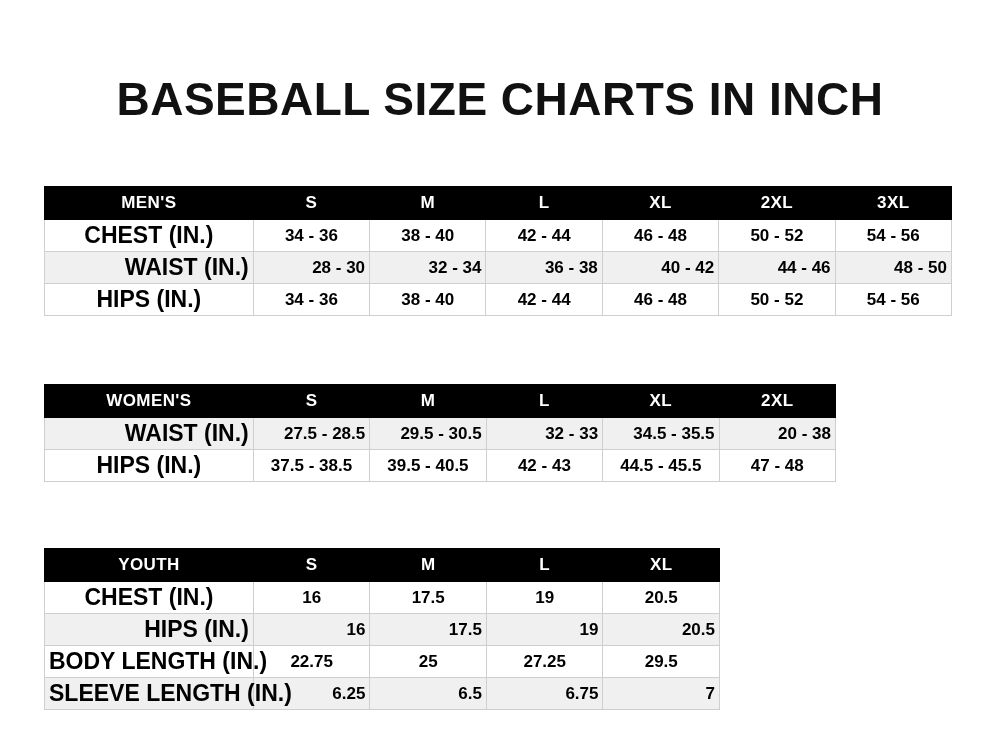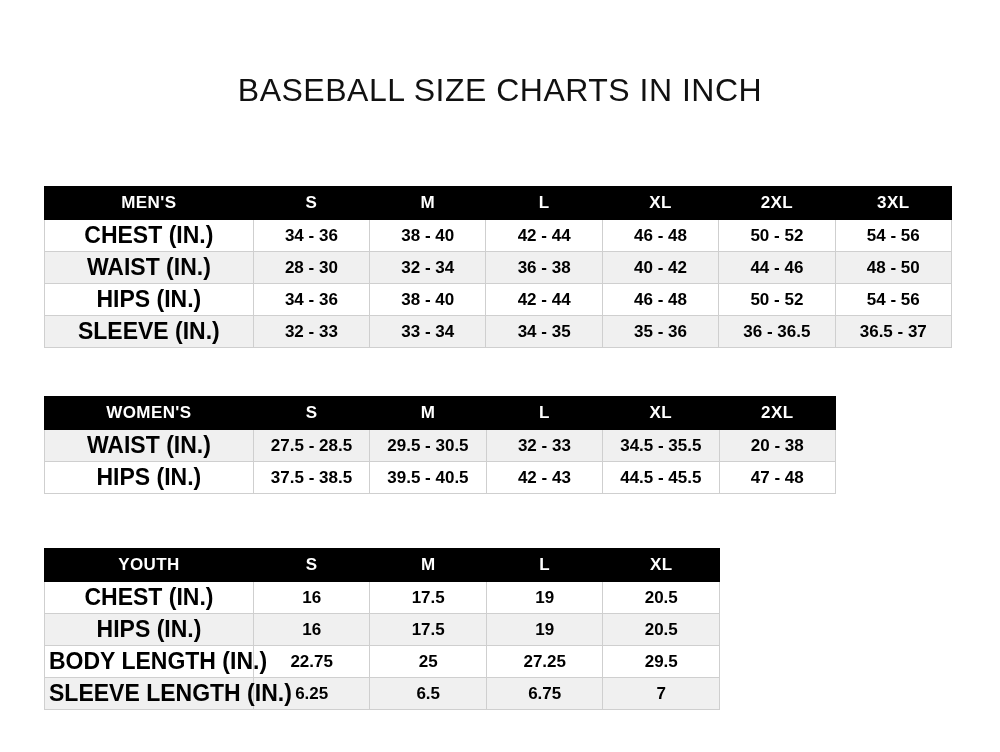--- a/index.html
+++ b/index.html
@@ -15,35 +15,35 @@
     overflow: hidden;
   }
   .page {
     position: relative;
     width: 1000px;
     height: 752px;
     background: #ffffff;
   }
   .title {
     text-align: center;
-    font-size: 32px;
-    font-weight: normal;
+    font-size: 46px;
+    font-weight: bold;
     letter-spacing: 0.5px;
     color: #111111;
     margin: 0;
     padding-top: 72px;
     font-family: "Liberation Sans", sans-serif;
   }
 
   .chart-wrap {
     position: absolute;
     left: 44px;
   }
   .chart-men   { top: 186px; }
-  .chart-women { top: 396px; }
+  .chart-women { top: 384px; }
   .chart-youth { top: 548px; }
 
   table.size-table {
     border-collapse: collapse;
     table-layout: fixed;
     font-family: "Liberation Sans", sans-serif;
   }
   table.size-table td,
   table.size-table th {
     border: 1px solid #cfcfcf;
@@ -59,20 +59,21 @@
   table.size-table thead th {
     background: #000000;
     color: #ffffff;
     border: 1px solid #000000;
     height: 32px;
     font-size: 17px;
     letter-spacing: 0.4px;
   }
   table.size-table tbody tr.alt td {
     background: #f0f0f0;
+    text-align: right;
   }
   table.size-table tbody td.row-label {
     font-size: 23px;
   }
 
   
   .chart-men table.size-table { width: 908px; }
   .chart-men col.c-label { width: 208px; }
   .chart-men col.c-size  { width: 116px; }
 
@@ -134,29 +135,20 @@
         </tr>
         <tr>
           <td class="row-label">HIPS (IN.)</td>
           <td>34 - 36</td>
           <td>38 - 40</td>
           <td>42 - 44</td>
           <td>46 - 48</td>
           <td>50 - 52</td>
           <td>54 - 56</td>
         </tr>
-        <tr class="alt">
-          <td class="row-label">SLEEVE (IN.)</td>
-          <td>32 - 33</td>
-          <td>33 - 34</td>
-          <td>34 - 35</td>
-          <td>35 - 36</td>
-          <td>36 - 36.5</td>
-          <td>36.5 - 37</td>
-        </tr>
       </tbody>
     </table>
   </div>
 
   <div class="chart-wrap chart-women">
     <table class="size-table">
       <colgroup>
         <col class="c-label">
           <col class="c-size">
           <col class="c-size">

